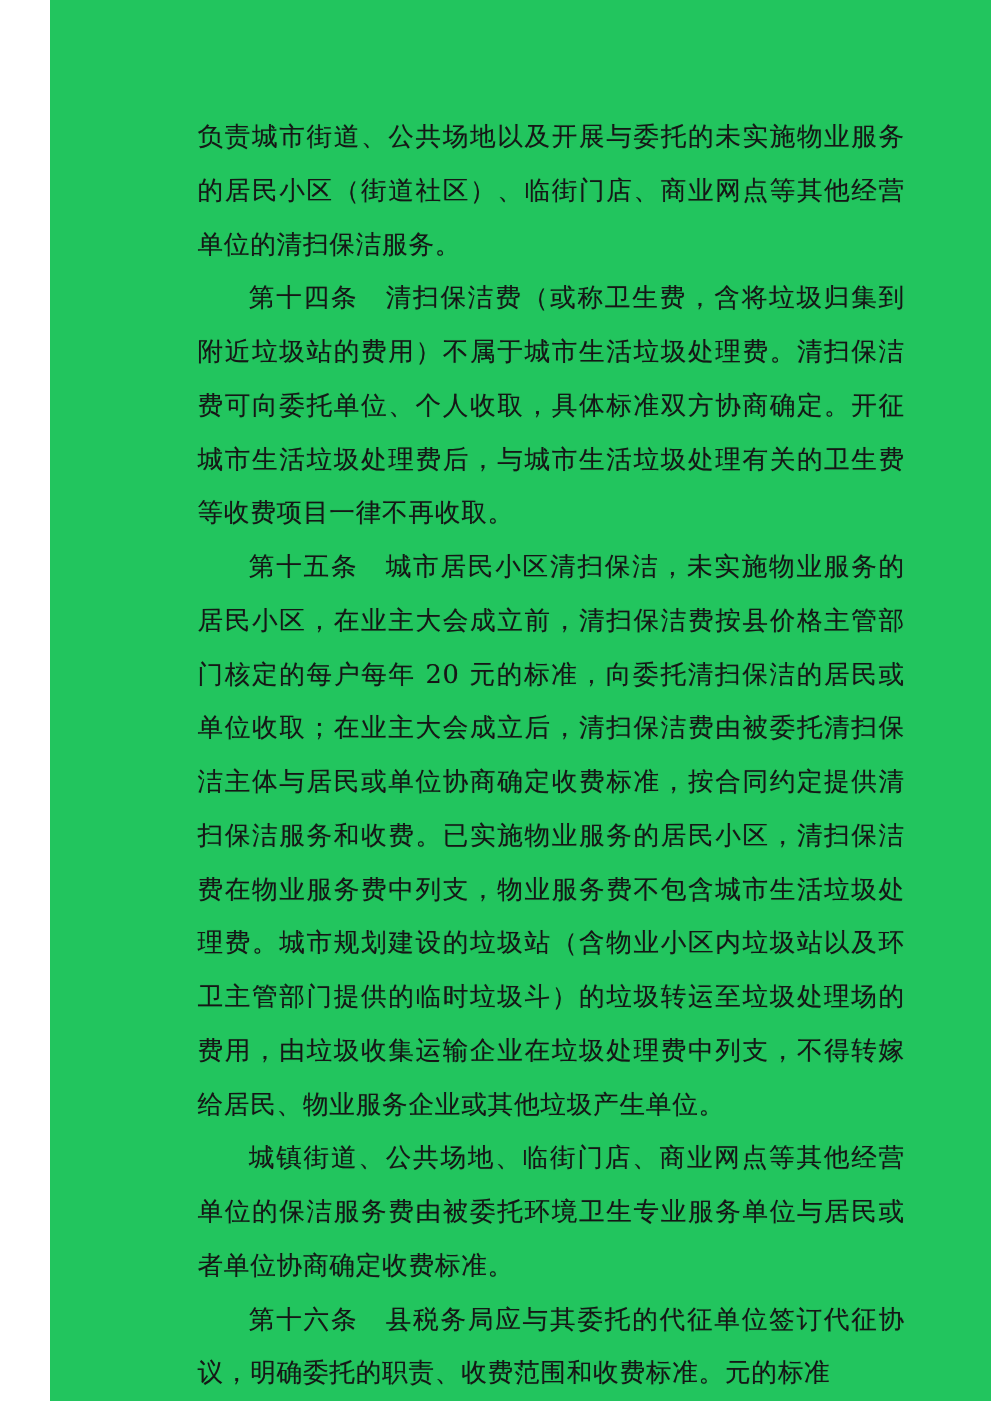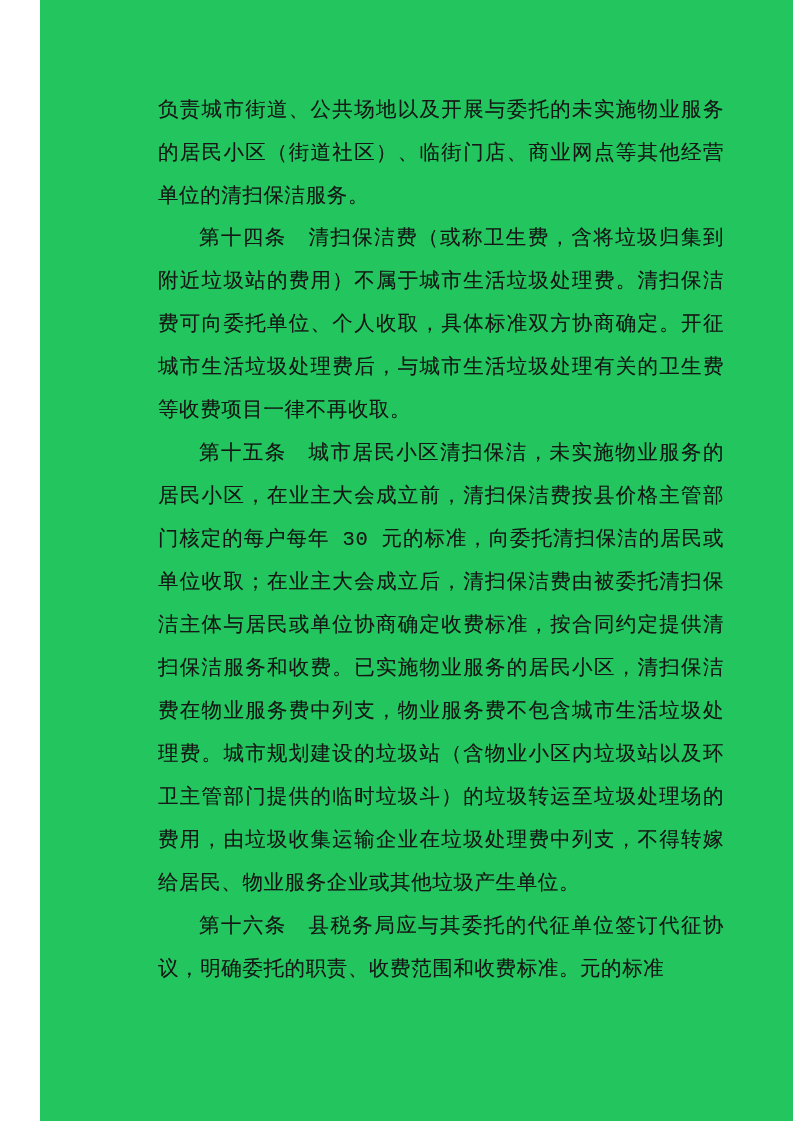--- a/index.html
+++ b/index.html
@@ -38,26 +38,26 @@
     color: #161616;
     font-family: "DejaVu Serif", "Liberation Serif", serif;
     font-weight: 500;
     text-shadow: 0 0 0.6px rgba(0,0,0,0.35);
   }
   .indent {
     text-indent: 41px;
   }
   .para + .para {
     margin-top: 0px;
-    font-family: Liberation Mono, monospace;
   }
 </style>
 </head>
 <body>
 
 <div class="page">
   <div class="content">
     <p class="para">负责城市街道、公共场地以及开展与委托的未实施物业服务的居民小区（街道社区）、临街门店、商业网点等其他经营单位的清扫保洁服务。</p>
     <p class="para indent">第十四条　清扫保洁费（或称卫生费，含将垃圾归集到附近垃圾站的费用）不属于城市生活垃圾处理费。清扫保洁费可向委托单位、个人收取，具体标准双方协商确定。开征城市生活垃圾处理费后，与城市生活垃圾处理有关的卫生费等收费项目一律不再收取。</p>
-    <p class="para indent">第十五条　城市居民小区清扫保洁，未实施物业服务的居民小区，在业主大会成立前，清扫保洁费按县价格主管部门核定的每户每年 30 元的标准，向委托清扫保洁的居民或单位收取；在业主大会成立后，清扫保洁费由被委托清扫保洁主体与居民或单位协商确定收费标准，按合同约定提供清扫保洁服务和收费。已实施物业服务的居民小区，清扫保洁费在物业服务费中列支，物业服务费不包含城市生活垃圾处理费。城市规划建设的垃圾站（含物业小区内垃圾站以及环卫主管部门提供的临时垃圾斗）的垃圾转运至垃圾处理场的费用，由垃圾收集运输企业在垃圾处理费中列支，不得转嫁给居民、物业服务企业或其他垃圾产生单位。</p>
+    <p class="para indent">第十五条　城市居民小区清扫保洁，未实施物业服务的居民小区，在业主大会成立前，清扫保洁费按县价格主管部门核定的每户每年 20 元的标准，向委托清扫保洁的居民或单位收取；在业主大会成立后，清扫保洁费由被委托清扫保洁主体与居民或单位协商确定收费标准，按合同约定提供清扫保洁服务和收费。已实施物业服务的居民小区，清扫保洁费在物业服务费中列支，物业服务费不包含城市生活垃圾处理费。城市规划建设的垃圾站（含物业小区内垃圾站以及环卫主管部门提供的临时垃圾斗）的垃圾转运至垃圾处理场的费用，由垃圾收集运输企业在垃圾处理费中列支，不得转嫁给居民、物业服务企业或其他垃圾产生单位。</p>
+    <p class="para indent">城镇街道、公共场地、临街门店、商业网点等其他经营单位的保洁服务费由被委托环境卫生专业服务单位与居民或者单位协商确定收费标准。</p>
     <p class="para indent">第十六条　县税务局应与其委托的代征单位签订代征协议，明确委托的职责、收费范围和收费标准。元的标准</p>
   </div>
 </div>
 
 </body></html>

